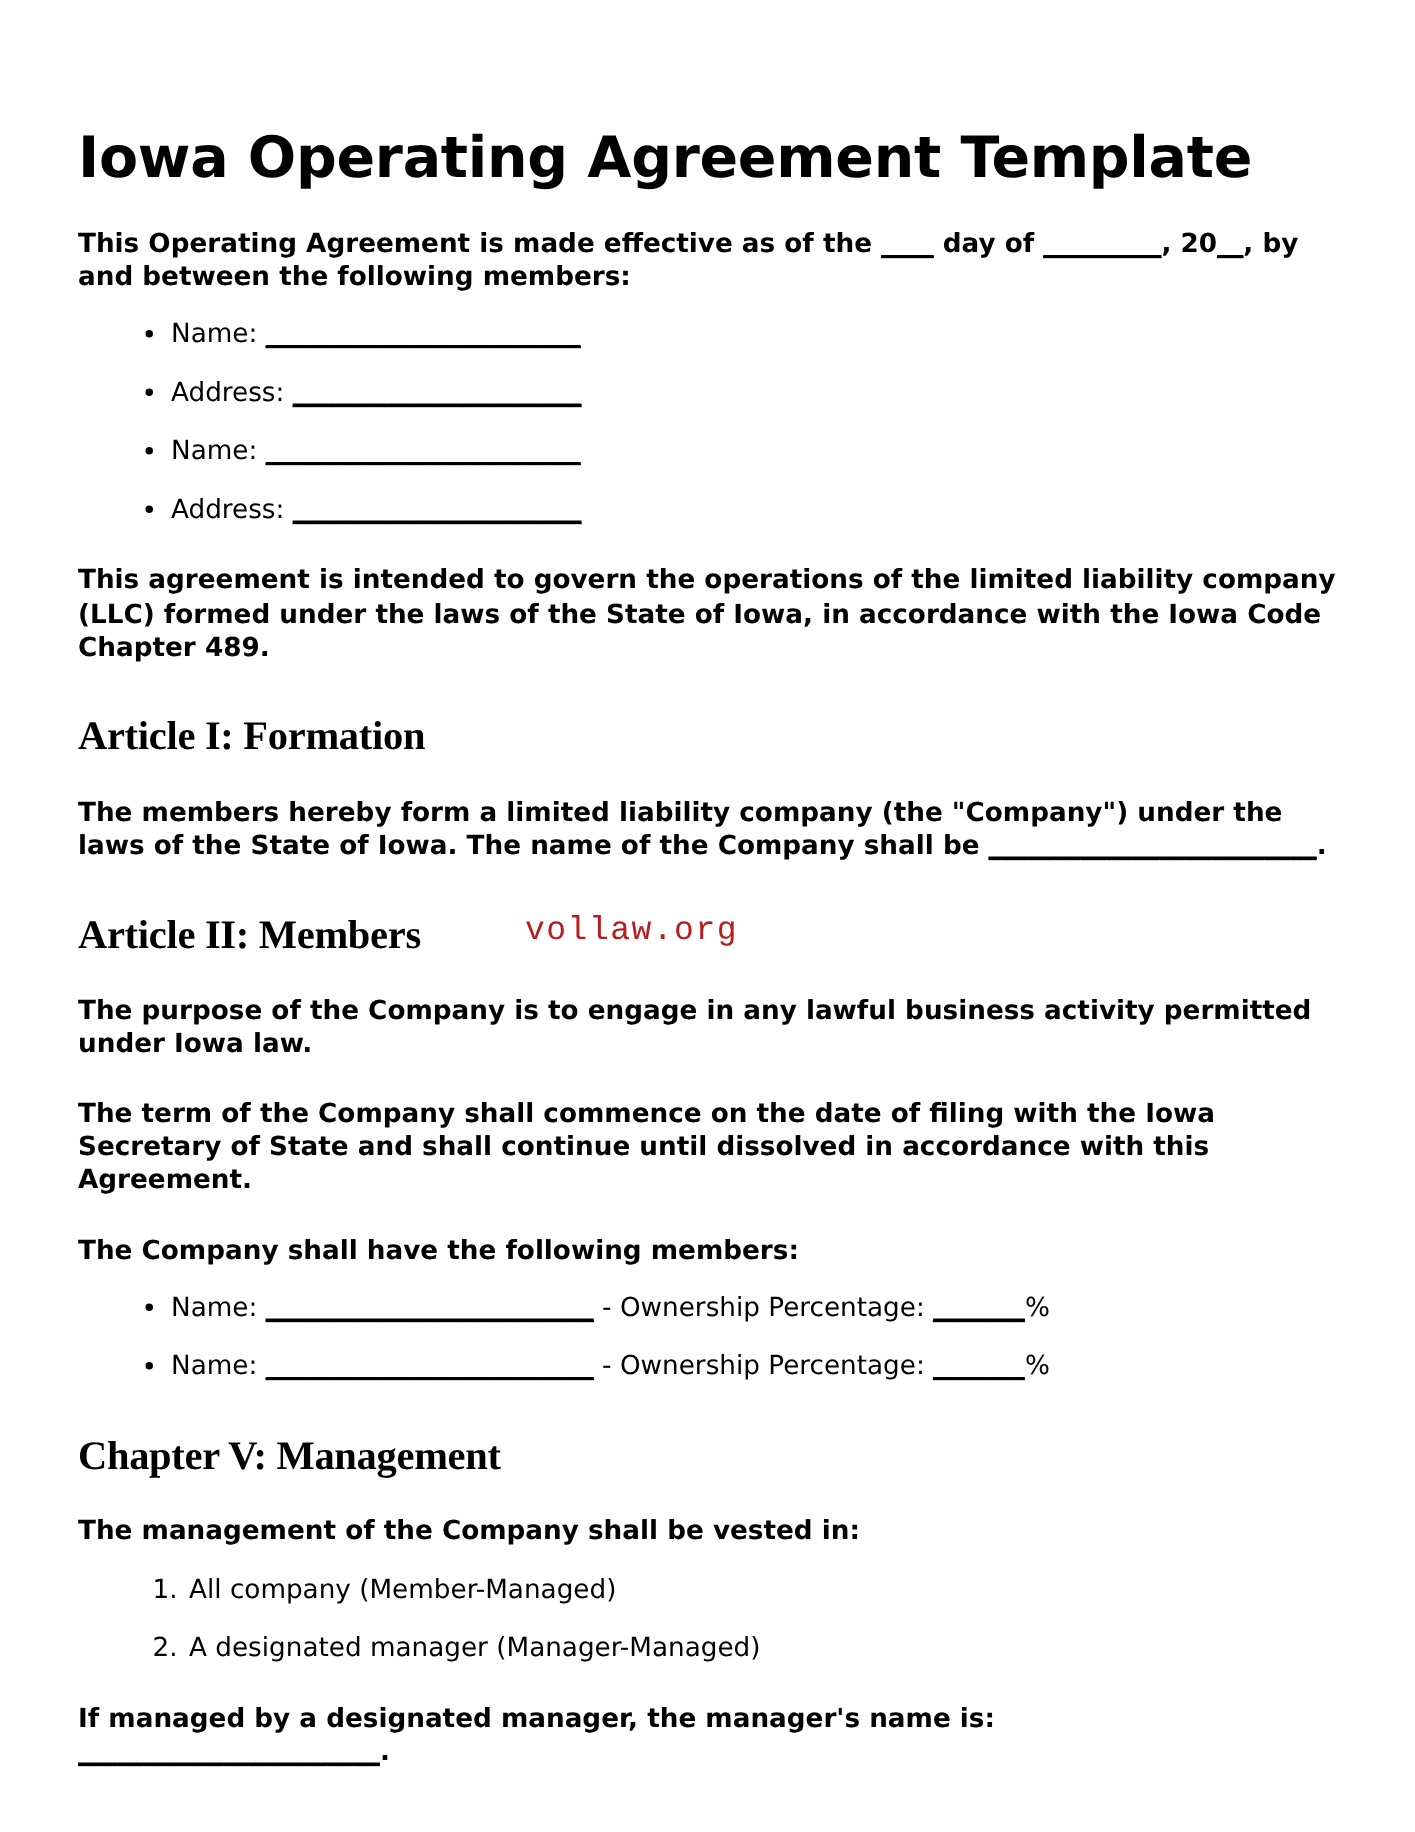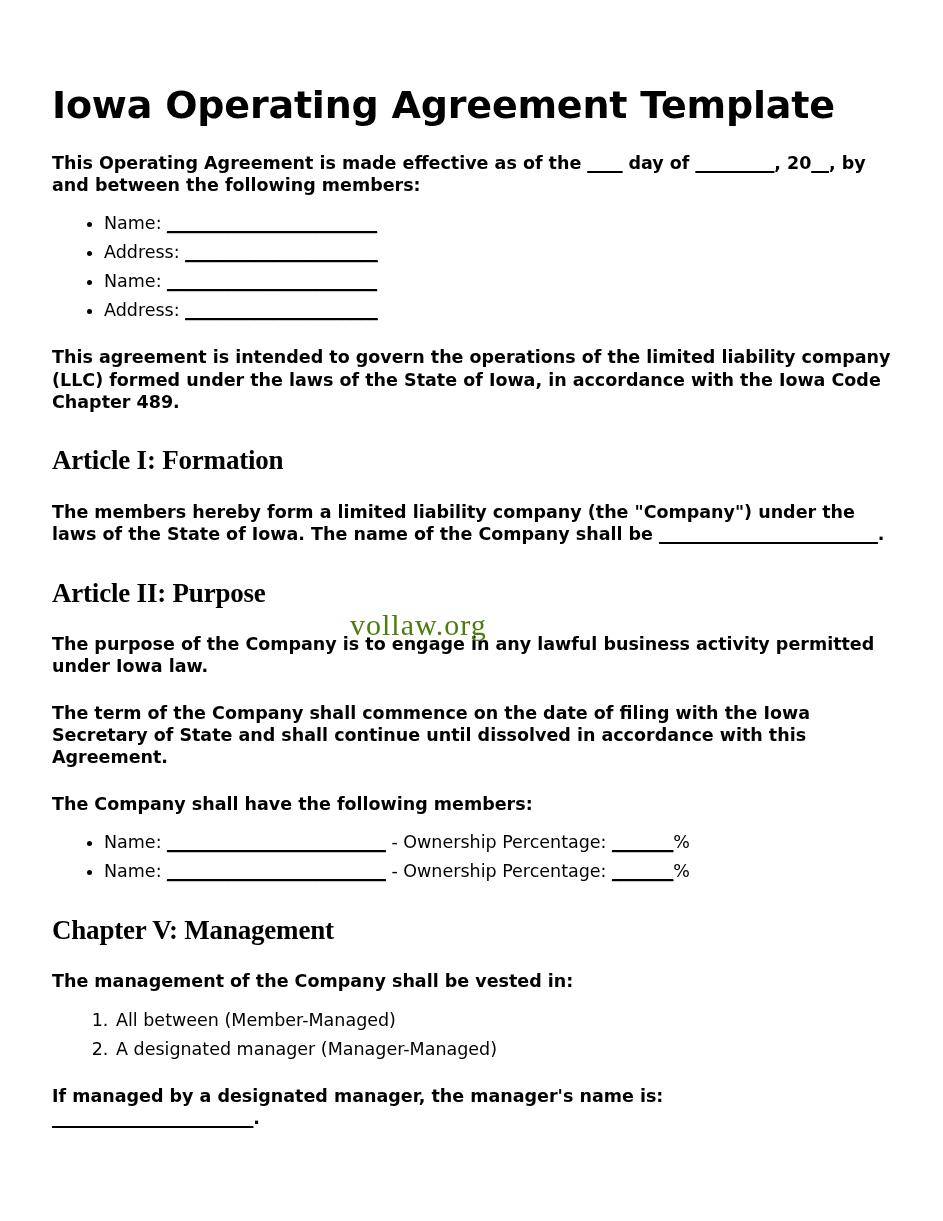--- a/index.html
+++ b/index.html
@@ -55,37 +55,37 @@
     margin: 16px 0 0 0;
     padding: 0 0 0 46px;
     list-style-position: outside;
   }
   ul.doc-list { list-style-type: disc; }
   ol.doc-list { list-style-type: decimal; padding-left: 56px; }
   ul.doc-list li, ol.doc-list li {
     font-size: 17.5px;
     line-height: 1.31;
     padding: 0;
-    margin: 6px;
+    margin: 16px;
   }
   ol.doc-list li { padding-left: 2px; }
   .blank {
     text-decoration: underline;
     text-decoration-thickness: 1.5px;
     text-underline-offset: 2px;
     white-space: pre;
   }
   .watermark {
     position: absolute;
     left: 350px;
     top: 592px;
-    font-family: Liberation Serif, serif;
-    font-size: 30px;
+    font-family: Liberation Mono, monospace;
+    font-size: 22px;
     letter-spacing: 1px;
-    color: #4d7c0f;
+    color: #b91c1c;
     white-space: nowrap;
     pointer-events: none;
   }
 </style>
 </head>
 <body>
 
 <div class="page">
 
   <h1 class="doc-title">Iowa Operating Agreement Template</h1>
@@ -97,37 +97,37 @@
     <li><span>Address: </span><span class="blank">______________________</span></li>
     <li><span>Name: </span><span class="blank">________________________</span></li>
     <li><span>Address: </span><span class="blank">______________________</span></li>
   </ul>
 
   <p class="body-text">This agreement is intended to govern the operations of the limited liability company (LLC) formed under the laws of the State of Iowa, in accordance with the Iowa Code Chapter 489.</p>
 
   <h2 class="article-heading">Article I: Formation</h2>
   <p class="body-text"><span>The members hereby form a limited liability company (the "Company") under the laws of the State of Iowa. The name of the Company shall be </span><span class="blank">_________________________</span><span>.</span></p>
 
-  <h2 class="article-heading">Article II: Purpose</h2>
+  <h2 class="article-heading">Article II: Members</h2>
   <p class="body-text">The purpose of the Company is to engage in any lawful business activity permitted under Iowa law.</p>
 
   <p class="body-text">The term of the Company shall commence on the date of filing with the Iowa Secretary of State and shall continue until dissolved in accordance with this Agreement.</p>
 
   <p class="body-text">The Company shall have the following members:</p>
 
   <ul class="doc-list">
     <li><span>Name: </span><span class="blank">_________________________</span><span> - Ownership Percentage: </span><span class="blank">_______</span><span>%</span></li>
     <li><span>Name: </span><span class="blank">_________________________</span><span> - Ownership Percentage: </span><span class="blank">_______</span><span>%</span></li>
   </ul>
 
   <h2 class="article-heading">Chapter V: Management</h2>
   <p class="body-text">The management of the Company shall be vested in:</p>
 
   <ol class="doc-list">
-    <li>All between (Member-Managed)</li>
+    <li>All company (Member-Managed)</li>
     <li>A designated manager (Manager-Managed)</li>
   </ol>
 
   <p class="body-text"><span>If managed by a designated manager, the manager's name is: </span><br><span class="blank">_______________________</span><span>.</span></p>
 
   <div class="watermark">vollaw.org</div>
 
 </div>
 
 </body></html>

